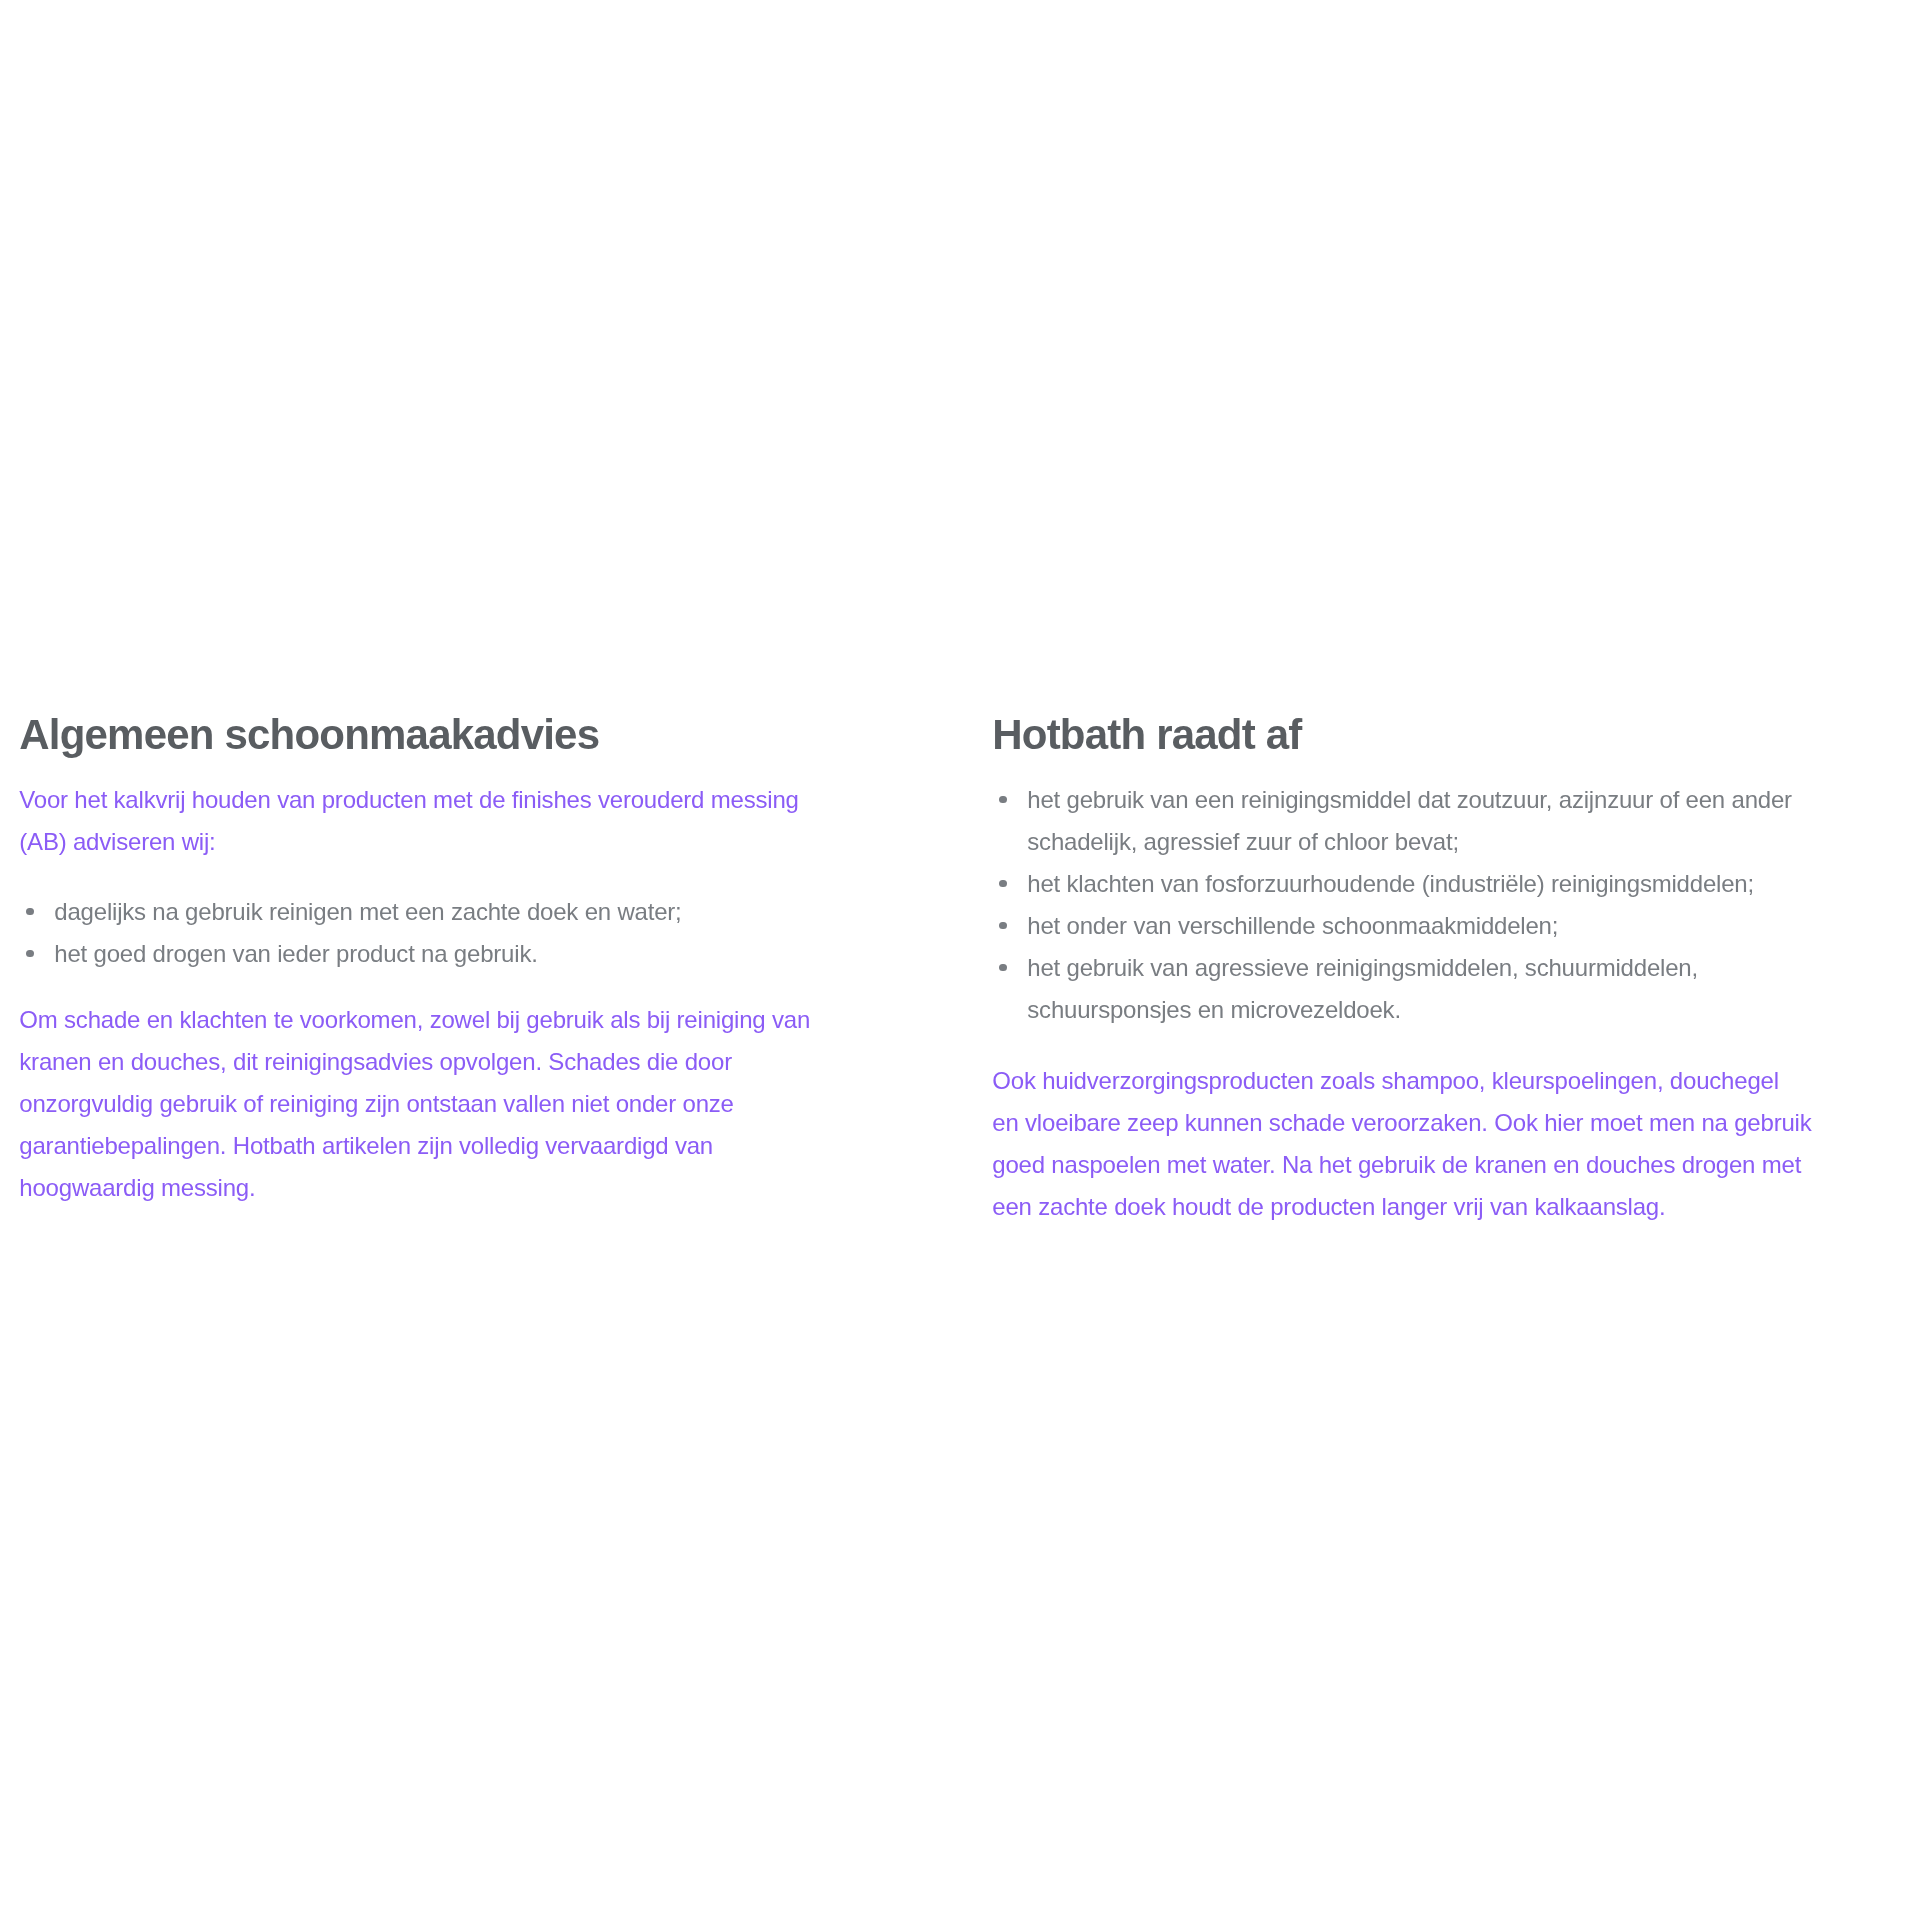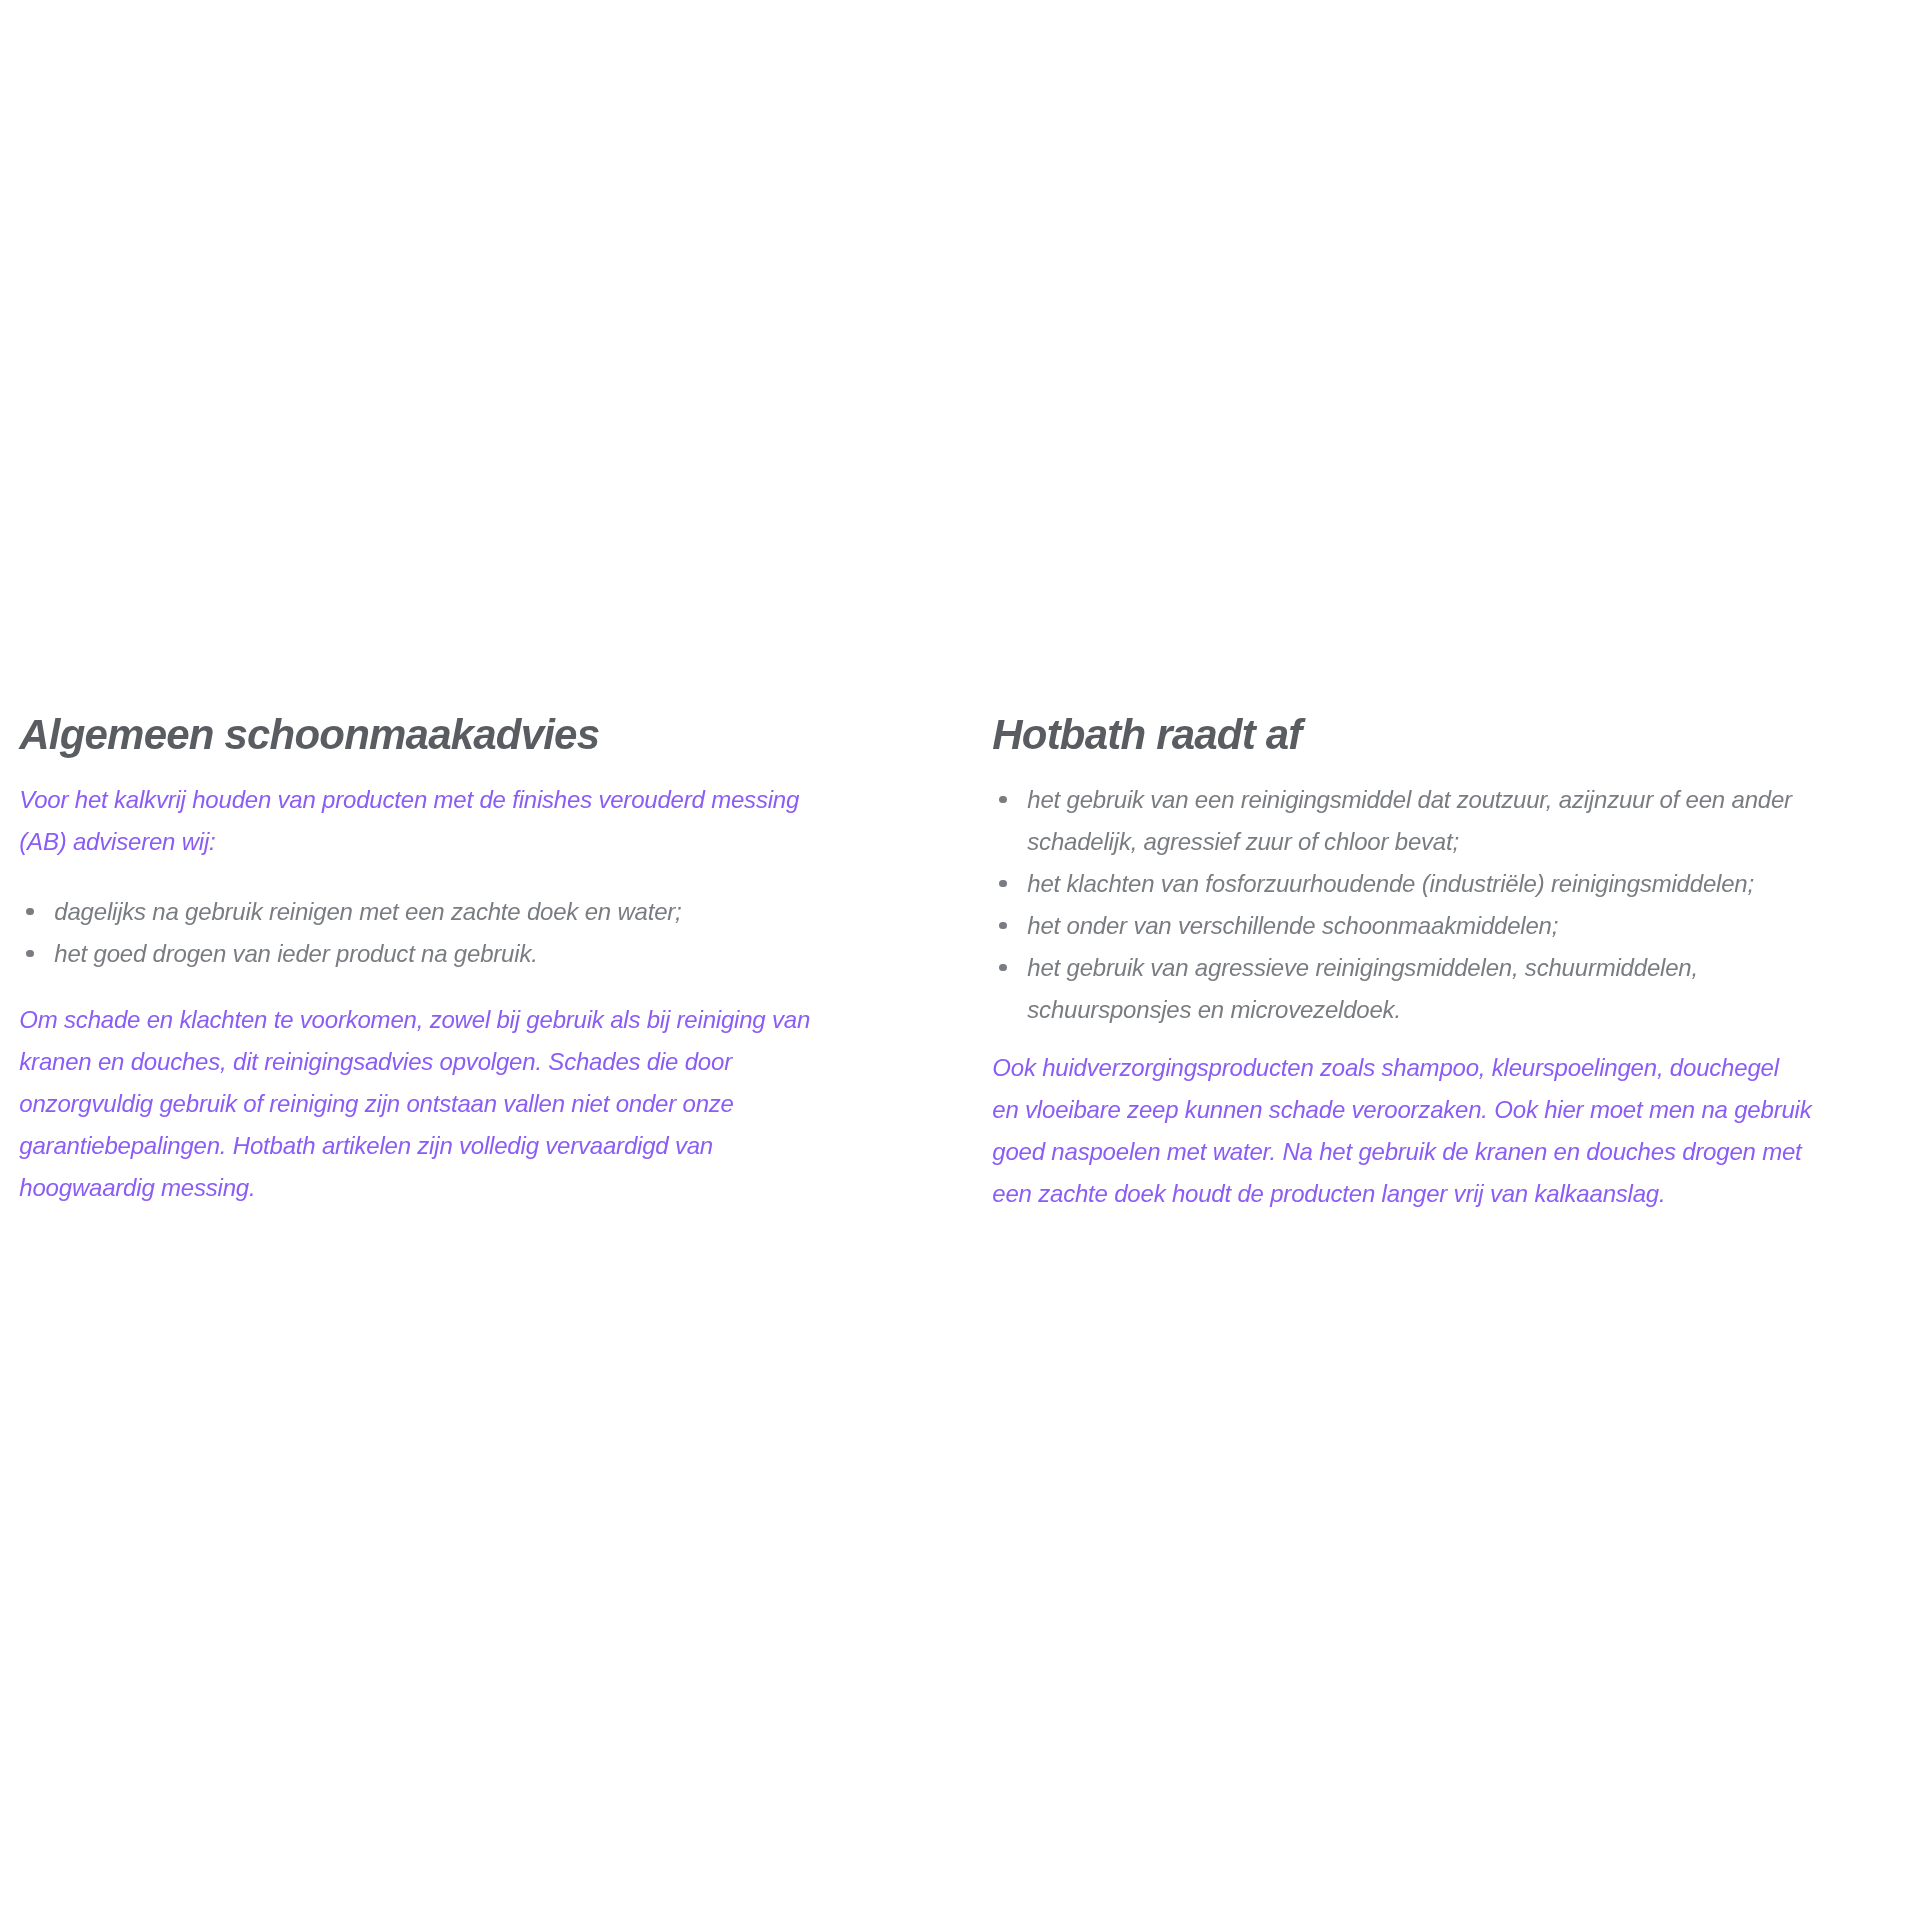--- a/index.html
+++ b/index.html
@@ -1,15 +1,15 @@
 <!DOCTYPE html>
 <html><head>
 <meta charset="utf-8">
 <style>
-  * { margin: 0; padding: 0; box-sizing: border-box; font-style: italic; }
+  * { margin: 0; padding: 0; box-sizing: border-box; }
   html, body { background: #ffffff; }
   .canvas {
     position: relative;
     width: 1931px;
     height: 1931px;
     background: #ffffff;
     overflow: hidden;
     font-family: "Liberation Sans", "DejaVu Sans", sans-serif;
   }
   .columns {
@@ -30,21 +30,21 @@
     margin: 0 0 19.3px 0;
   }
   p.body-text {
     font-size: 24px;
     line-height: 42px;
     letter-spacing: -0.2px;
     color: #8b5cf6;
     white-space: pre-line;
   }
   p.note-text  { margin-top: 24px; }
-  p.note-text-right { margin-top: 16px; }
+  p.note-text-right { margin-top: 29px; }
   ul.bullet-list {
     list-style: none;
     margin: 4px;
     padding: 0;
   }
   ul.bullet-list.with-gap { margin-top: 28px; }
   ul.bullet-list li {
     position: relative;
     padding-left: 31px;
     font-size: 24px;

